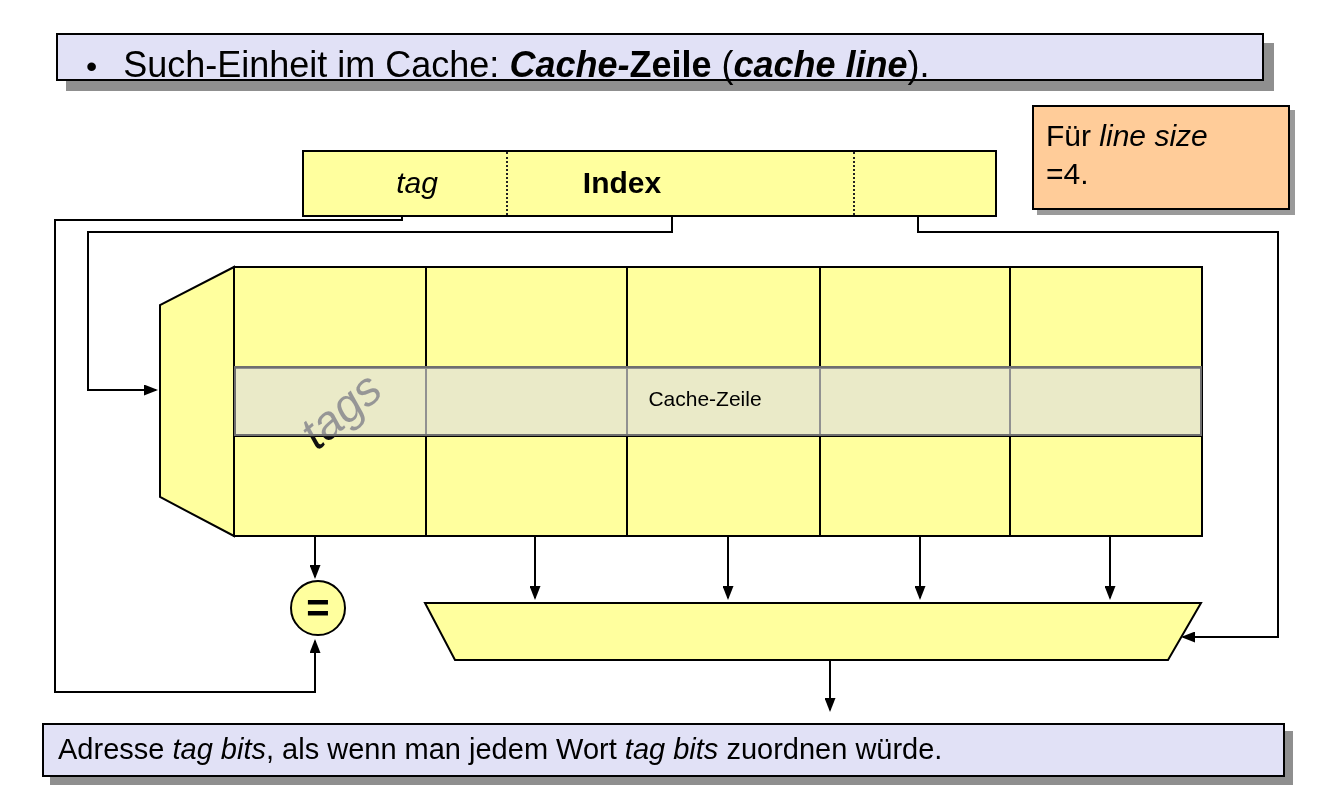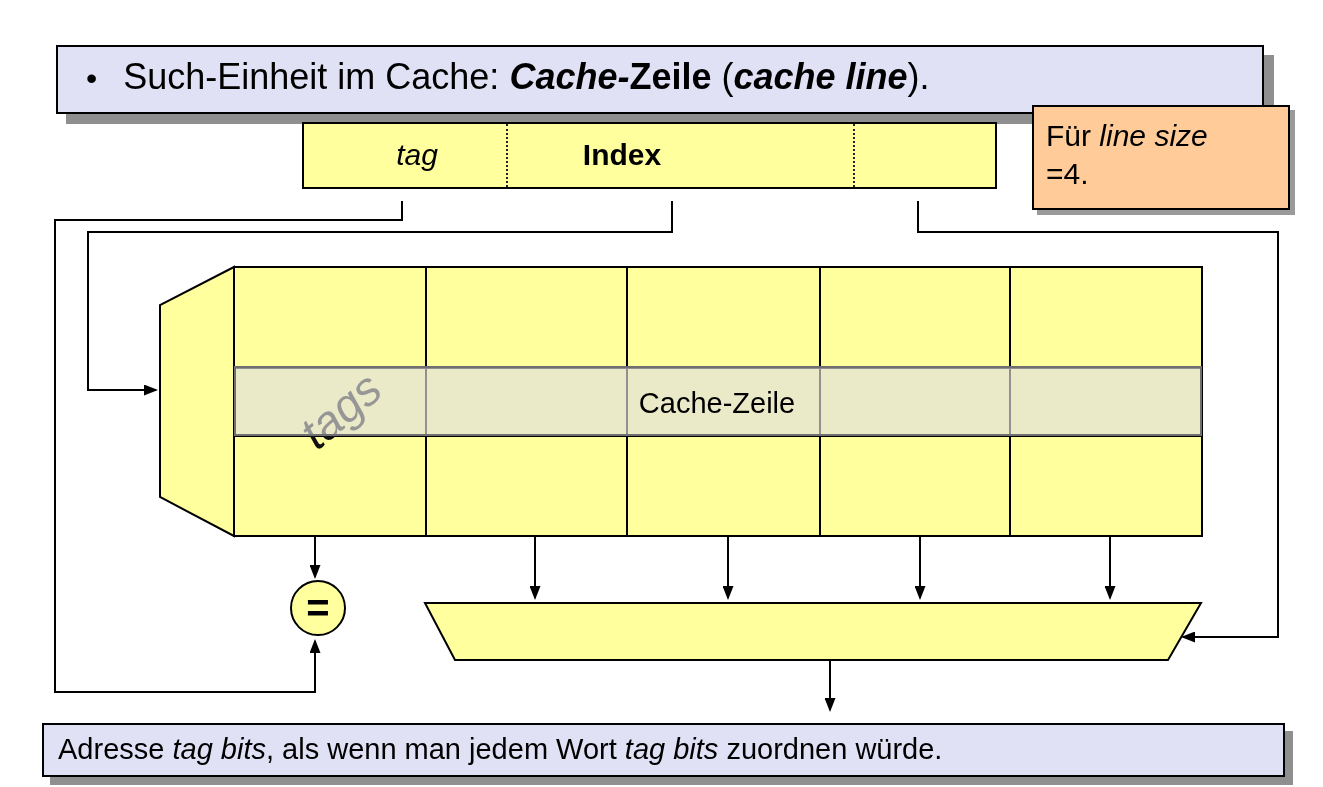--- a/index.html
+++ b/index.html
@@ -5,35 +5,35 @@
   html,body{margin:0;padding:0;background:#fff;}
   #canvas{
     position:relative;width:1323px;height:787px;overflow:hidden;
     background:var(--bg,#fff);
     font-family:"Liberation Sans","DejaVu Sans",sans-serif;
     color:#000;
   }
   .abs{position:absolute;box-sizing:border-box;}
   
   .title-box{
-    left:56px;top:33px;width:1208px;height:69px;
+    left:56px;top:33px;width:1208px;height:48px;
     background:var(--lavender);border:2px solid #000;
     box-shadow:10px 10px 0 var(--shadow-dark);
     font-size:36px;line-height:60px;white-space:nowrap;
-    padding-left:28px;z-index:6;margin-top:12px;
+    padding-left:28px;z-index:6;
   }
   .title-box .bullet{display:inline-block;margin-right:26px;font-size:32px;}
   .adresse-box{
     left:20px;top:134px;width:260px;height:66px;
     background:var(--orange);border:2px solid #000;
     box-shadow:6px 6px 0 var(--shadow-light);
     font-size:30px;line-height:61px;padding-left:16px;z-index:6;
   }
   .addr-bar{
-    left:302px;top:122px;width:695px;height:67px;
+    left:302px;top:150px;width:695px;height:67px;
     background:var(--yellow);border:2px solid #000;z-index:6;
   }
   .addr-div{position:absolute;top:0;bottom:0;width:0;border-left:2px dotted #222;}
   .addr-div.d1{left:202px;}
   .addr-div.d2{left:549px;}
   .addr-label{position:absolute;top:14px;font-size:30px;text-align:center;}
   .addr-label.tag{left:28px;width:170px;font-style:italic;}
   .addr-label.idx{left:228px;width:180px;font-weight:bold;}
   .fuer-box{
     left:1032px;top:105px;width:258px;height:105px;
@@ -61,22 +61,22 @@
     left:282px;top:382px;width:120px;height:60px;z-index:3;
     font-size:47px;font-style:italic;color:#111;
     transform:rotate(-40deg);transform-origin:center center;
     text-align:center;
   }
   .row-highlight{
     left:234px;top:366px;width:968px;height:70px;z-index:4;
     background:var(--highlight-fill);border:2px solid var(--highlight-border);
   }
   .row-label{
-    left:600px;top:387px;width:234px;height:32px;z-index:5;
-    font-size:29px;text-align:center;
+    left:588px;top:387px;width:234px;height:32px;z-index:5;
+    font-size:21px;text-align:center;
   }
   .equals-label{
     left:299px;top:586px;width:38px;height:44px;z-index:5;
     font-size:40px;font-weight:bold;text-align:center;line-height:44px;
   }
 </style>
 </head>
 <body>
 
 <div id="canvas">

